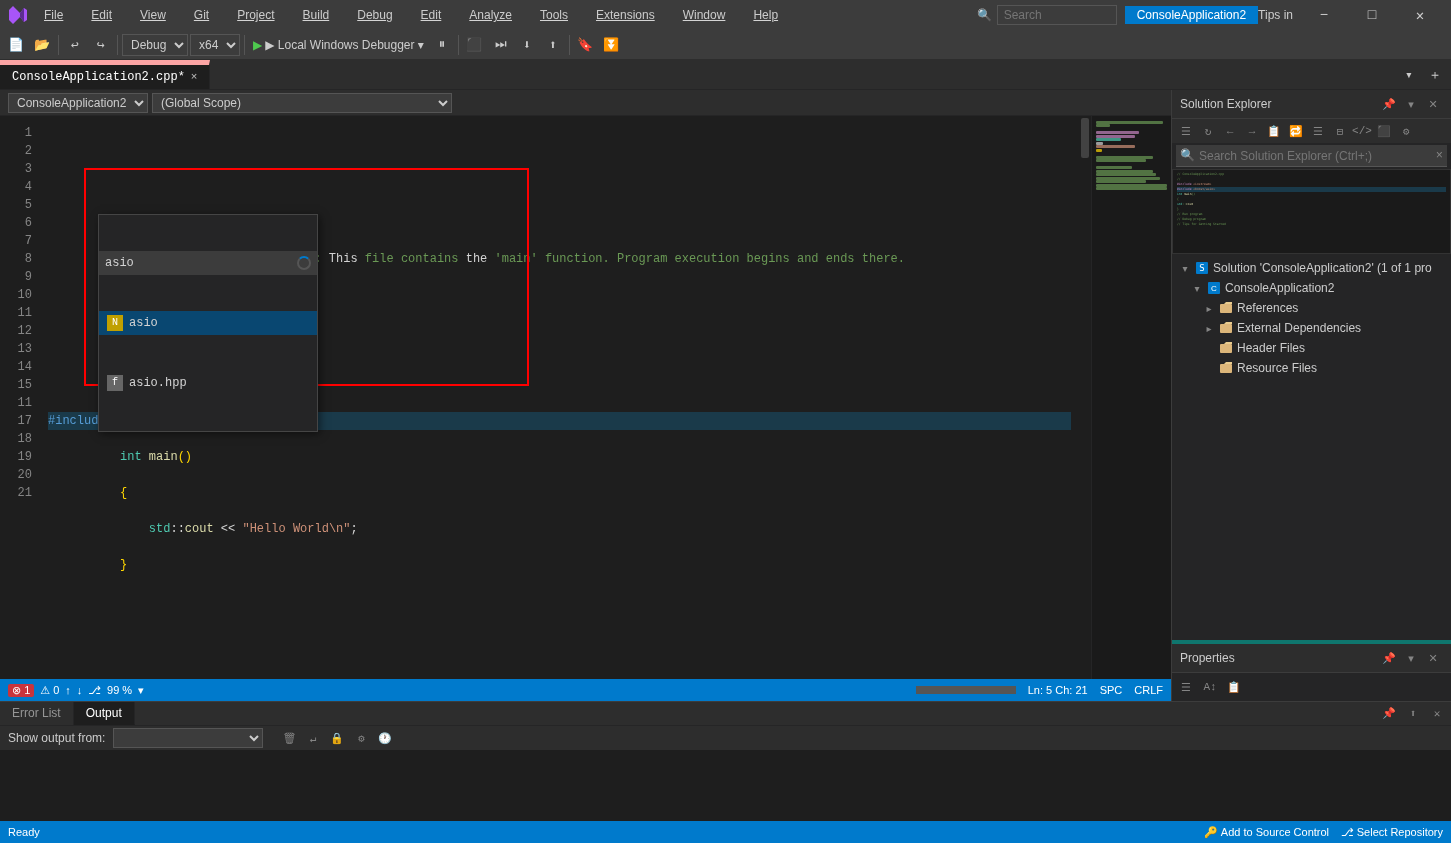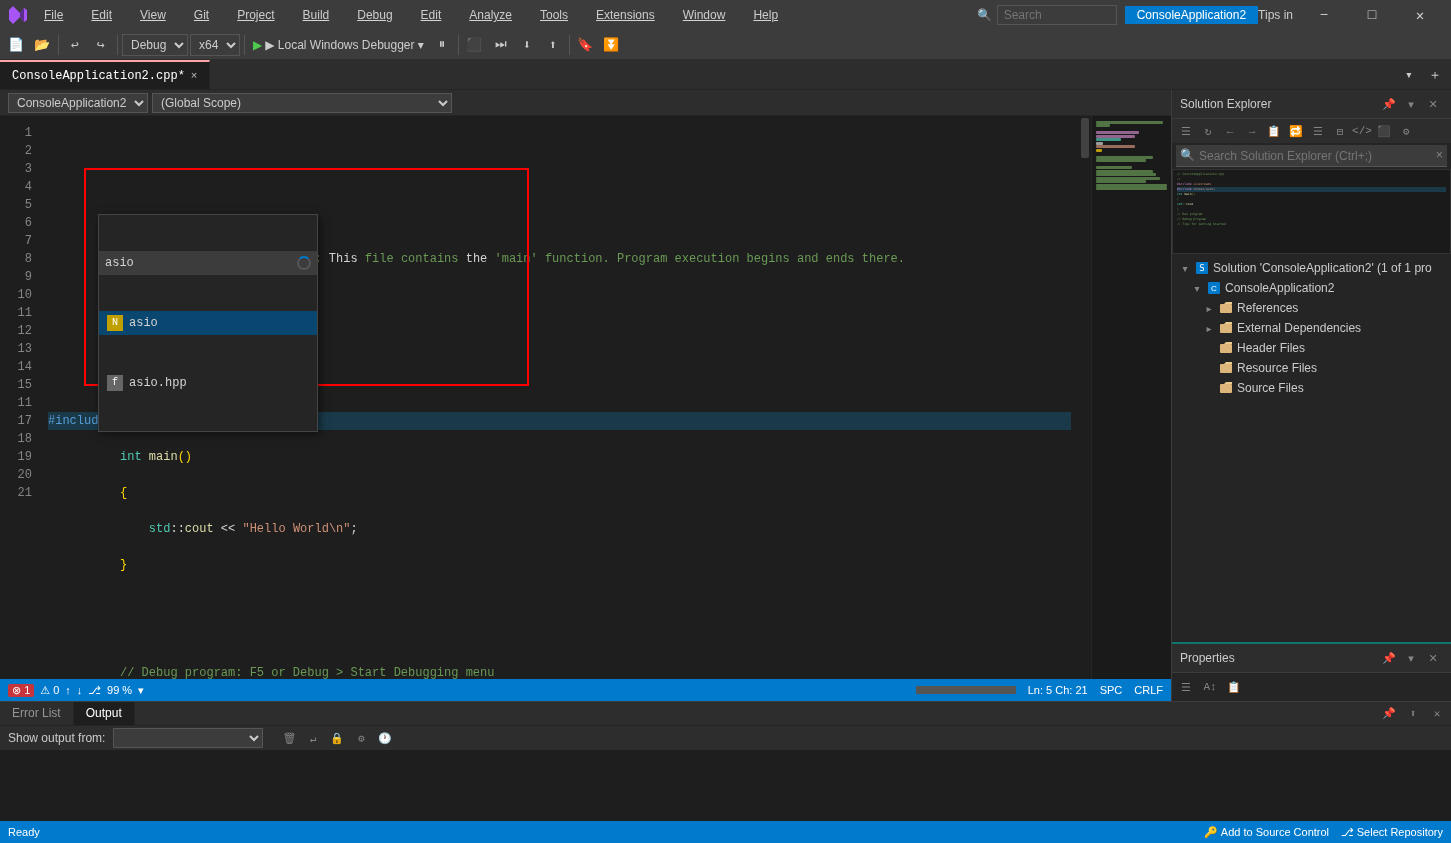--- a/index.html
+++ b/index.html
@@ -141,21 +141,21 @@
       align-items: center;
       padding: 0 12px;
       gap: 6px;
       font-size: 12px;
       cursor: pointer;
       border-right: 1px solid #252526;
       white-space: nowrap;
     }
     .tab.active {
       background: #1e1e1e;
-      border-top: 2px solid #fca5a5;
+      border-top: 5px solid #fca5a5;
       color: #ffffff;
     }
     .tab-close {
       font-size: 11px;
       opacity: 0.7;
     }
     .tab-bar-right {
       margin-left: auto;
       display: flex;
       align-items: center;
@@ -677,21 +677,21 @@
           <span class="c-comment">//</span><br>
           <span></span><br>
           <span><span style="color:#569cd6;">#include</span> <span style="color:#ce9178;">&lt;iostream&gt;</span></span><br>
           <span style="background:#1a3a4a;display:block;"><span style="color:#569cd6;">#include</span> <span style="color:#ce9178;">&lt;boost/asio&gt;</span></span>
           <span><span style="color:#4ec9b0;">int</span> <span style="color:#dcdcaa;">main</span><span style="color:#ffd700;">()</span></span><br>
           <span><span style="color:#ffd700;">{</span></span><br>
           <span>    <span style="color:#4ec9b0;">std</span><span style="color:#d4d4d4;">::</span><span style="color:#dcdcaa;">cout</span> <span style="color:#d4d4d4;">&lt;&lt;</span> <span style="color:#ce9178;">"Hello World\n"</span><span style="color:#d4d4d4;">;</span></span><br>
           <span><span style="color:#ffd700;">}</span></span><br>
           <span></span><br>
           <br>
-          <span class="c-comment">// Debug program: F5 or Debug &gt; Start Debugging menu</span><br>
+          <br>
           <span></span><br>
           <br>
           <br>
           <br>
           <br>
           <br>
           <br>
           <br>
           <span></span>
         </div>
@@ -864,34 +864,23 @@
         <span class="tree-indent" style="width:24px;"></span>
         <span class="tree-arrow" style="opacity:0;">▸</span>
         <span class="tree-icon">
           <svg width="14" height="14" viewBox="0 0 14 14">
               <rect x="1" y="3" width="12" height="9" fill="#dcb67a" rx="1"></rect>
               <polygon points="1,3 5,3 7,1 13,1 13,3" fill="#e8cb8f"></polygon>
             </svg>
         </span>
         <span class="tree-label">Resource Files</span>
       </div>
-      <div class="tree-item">
-        <span class="tree-indent" style="width:24px;"></span>
-        <span class="tree-arrow" style="opacity:0;">▸</span>
-        <span class="tree-icon">
-          <svg width="14" height="14" viewBox="0 0 14 14">
-              <rect x="1" y="3" width="12" height="9" fill="#dcb67a" rx="1"></rect>
-              <polygon points="1,3 5,3 7,1 13,1 13,3" fill="#e8cb8f"></polygon>
-            </svg>
-        </span>
-        <span class="tree-label">Source Files</span>
-      </div>
-    </div>
-
-    <div style="border-top:2px solid #0f766e;flex-shrink:0;">
+    </div>
+
+    <div style="border-top:4px solid #0f766e;flex-shrink:0;">
       <div class="panel-header">
         <span class="panel-title">Properties</span>
         <div class="panel-actions">
           <div class="panel-action-btn">📌</div>
           <div class="panel-action-btn">▾</div>
           <div class="panel-action-btn">✕</div>
         </div>
       </div>
       <div style="padding:4px;display:flex;gap:4px;">
         <div class="panel-toolbar-btn">☰</div>

